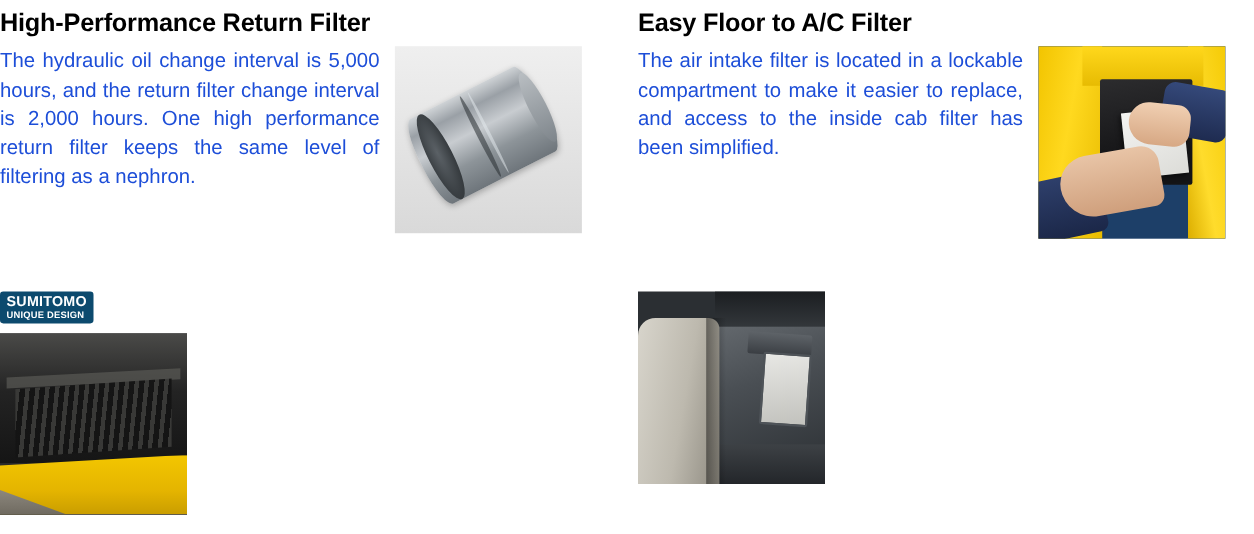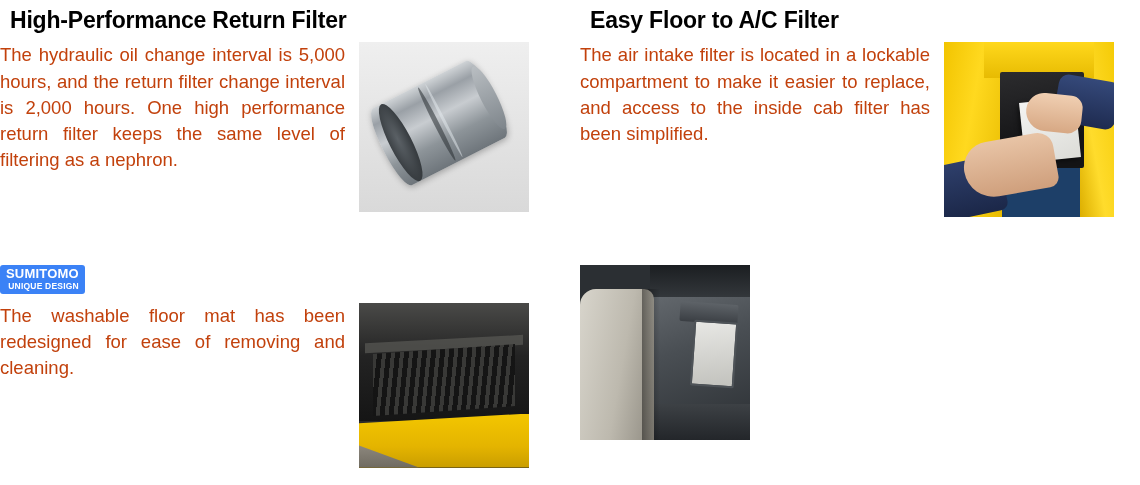--- a/index.html
+++ b/index.html
@@ -33,55 +33,54 @@
     font-weight: bold;
     letter-spacing: -0.2px;
     margin: 0 0 9px 0;
     line-height: 1.1;
     display: flex;
     align-items: center;
     gap: 13px;
   }
   .panel-title .title-text {
     white-space: nowrap;
-    padding-left: 10px;
   }
   .panel-body {
     display: flex;
     align-items: flex-start;
     gap: 14px;
   }
   .panel-text {
     font-size: 18.5px;
     line-height: 1.42;
     text-align: justify;
     text-justify: inter-word;
-    color: #c2410c;
+    color: #1d4ed8;
     flex: 0 0 auto;
   }
   #panel-return-filter .panel-text { width: 345px; }
   #panel-ac-filter .panel-text     { width: 350px; }
   #panel-floor-mat .panel-text     { width: 345px; }
   #panel-fuse-box .panel-text      { width: 330px; }
 
   .panel-text p { margin: 0; }
 
   .photo {
     position: relative;
     overflow: hidden;
     flex: 0 0 auto;
     background: #d8d8d8;
   }
   
   .badge {
     display: inline-block;
-    background: #3b82f6;
+    background: #0c4a6e;
     border-radius: 3px;
     padding: 2px 6px 3px 6px;
-    text-align: right;
+    text-align: left;
     line-height: 1;
     color: #ffffff;
   }
   .badge .badge-main {
     display: block;
     font-size: 13px;
     font-weight: bold;
     letter-spacing: 0.2px;
   }
   .badge .badge-sub {
@@ -302,23 +301,20 @@
   </section>
 
   <section class="panel" id="panel-floor-mat">
     <h2 class="panel-title">
       <span class="badge">
         <span class="badge-main">SUMITOMO</span>
         <span class="badge-sub">UNIQUE DESIGN</span>
       </span>
     </h2>
     <div class="panel-body">
-      <div class="panel-text">
-        <p>The washable floor mat has been redesigned for ease of removing and cleaning.</p>
-      </div>
       <div class="photo" id="photo-floor-mat">
         <div class="mat-dark"></div>
         <div class="mat-edge"></div>
         <div class="mat-ribs"></div>
         <div class="yellow-body"></div>
         <div class="ground"></div>
       </div>
     </div>
   </section>
 

